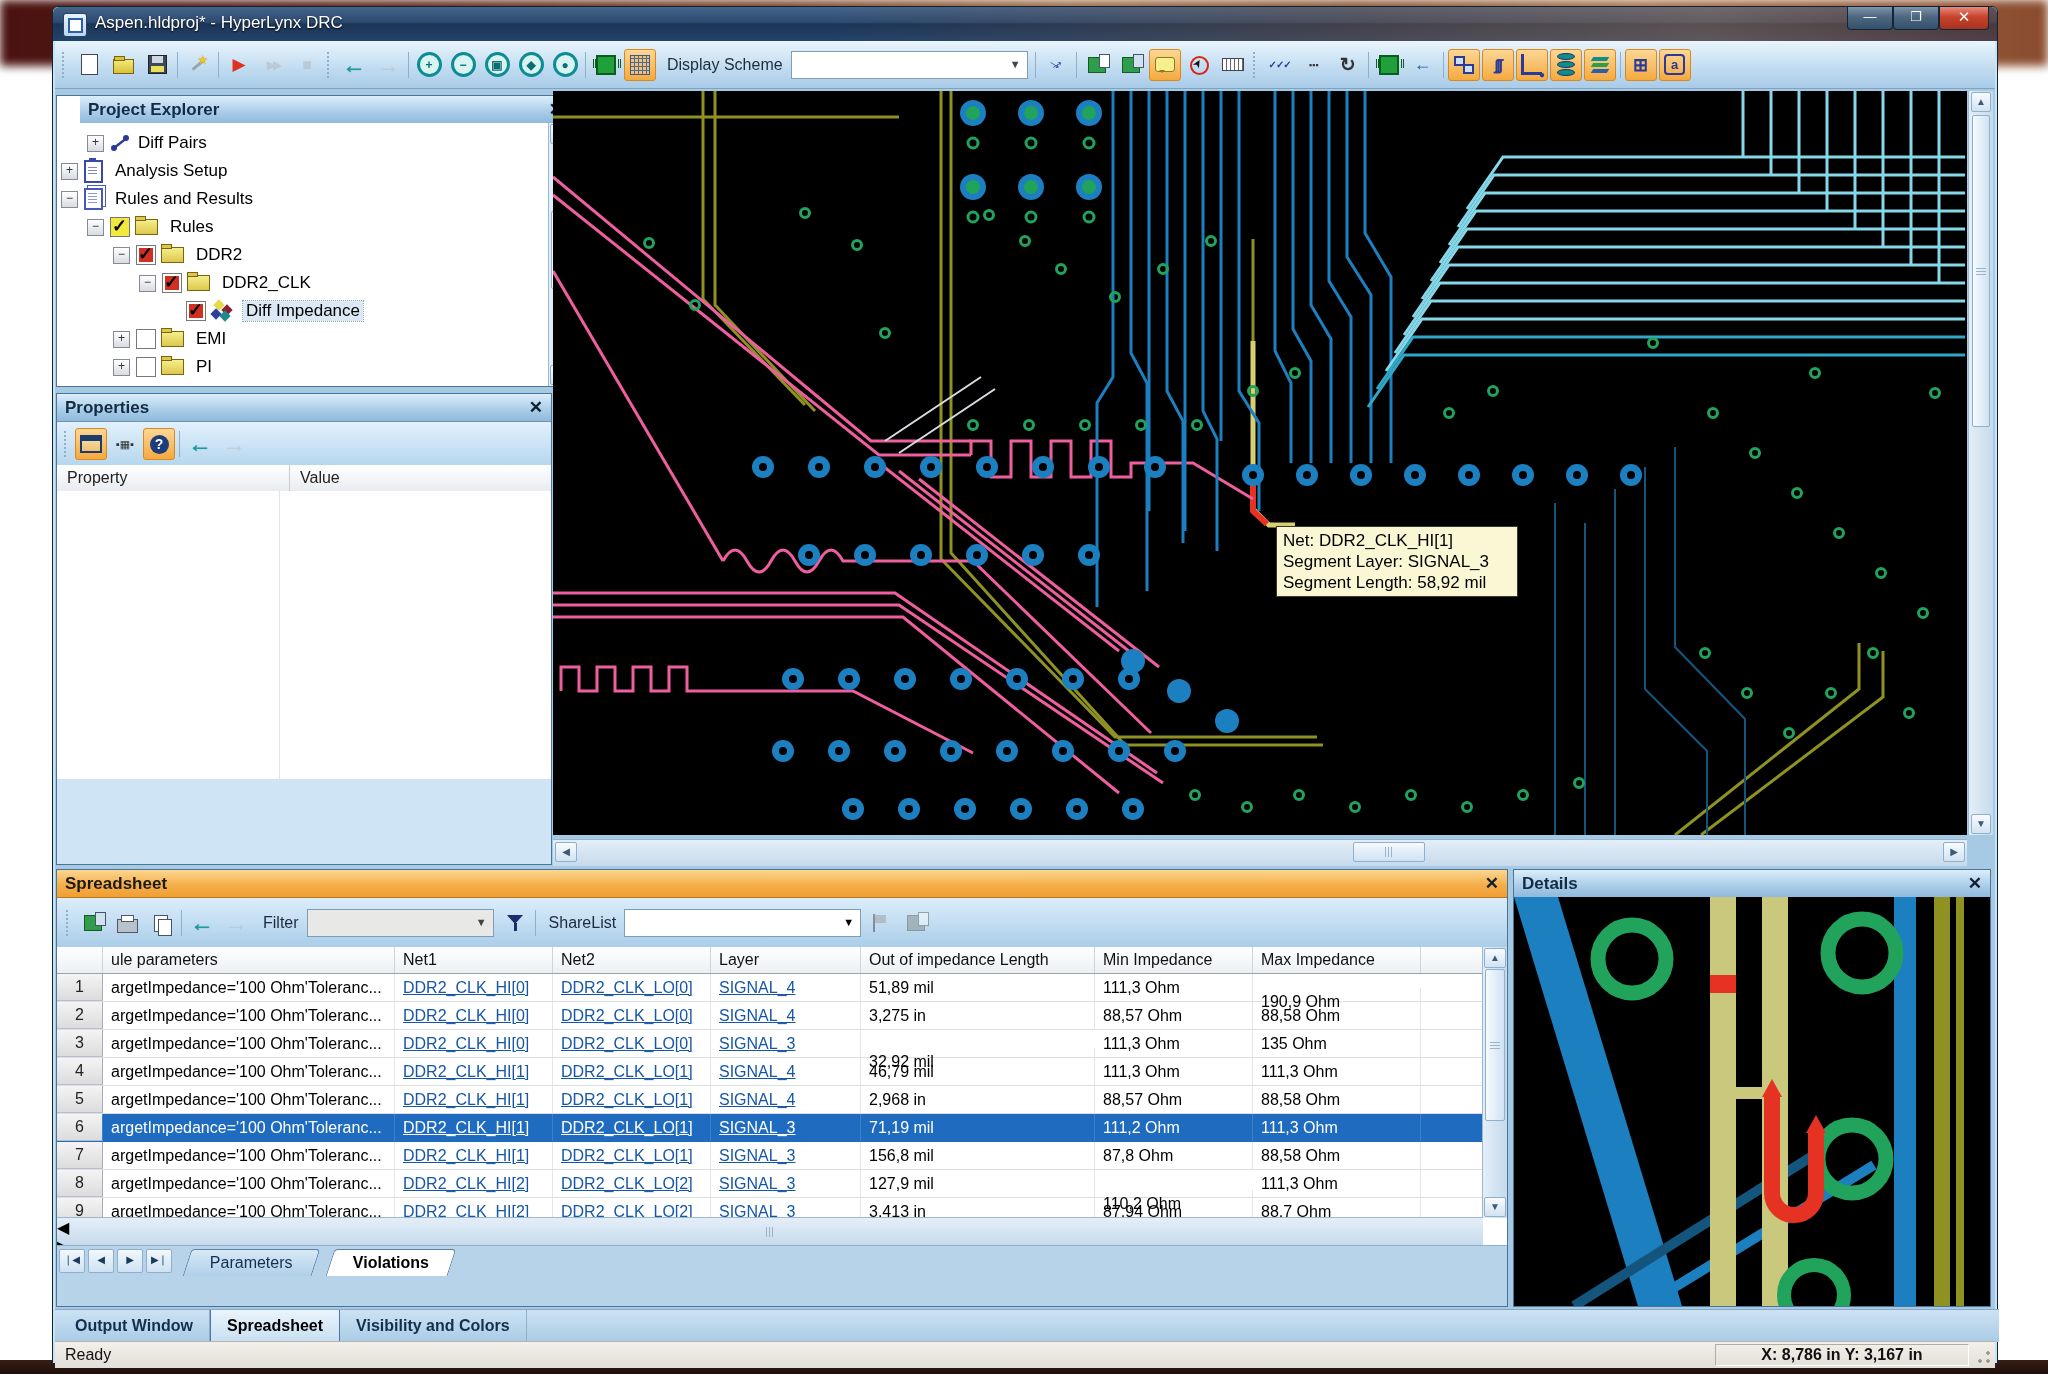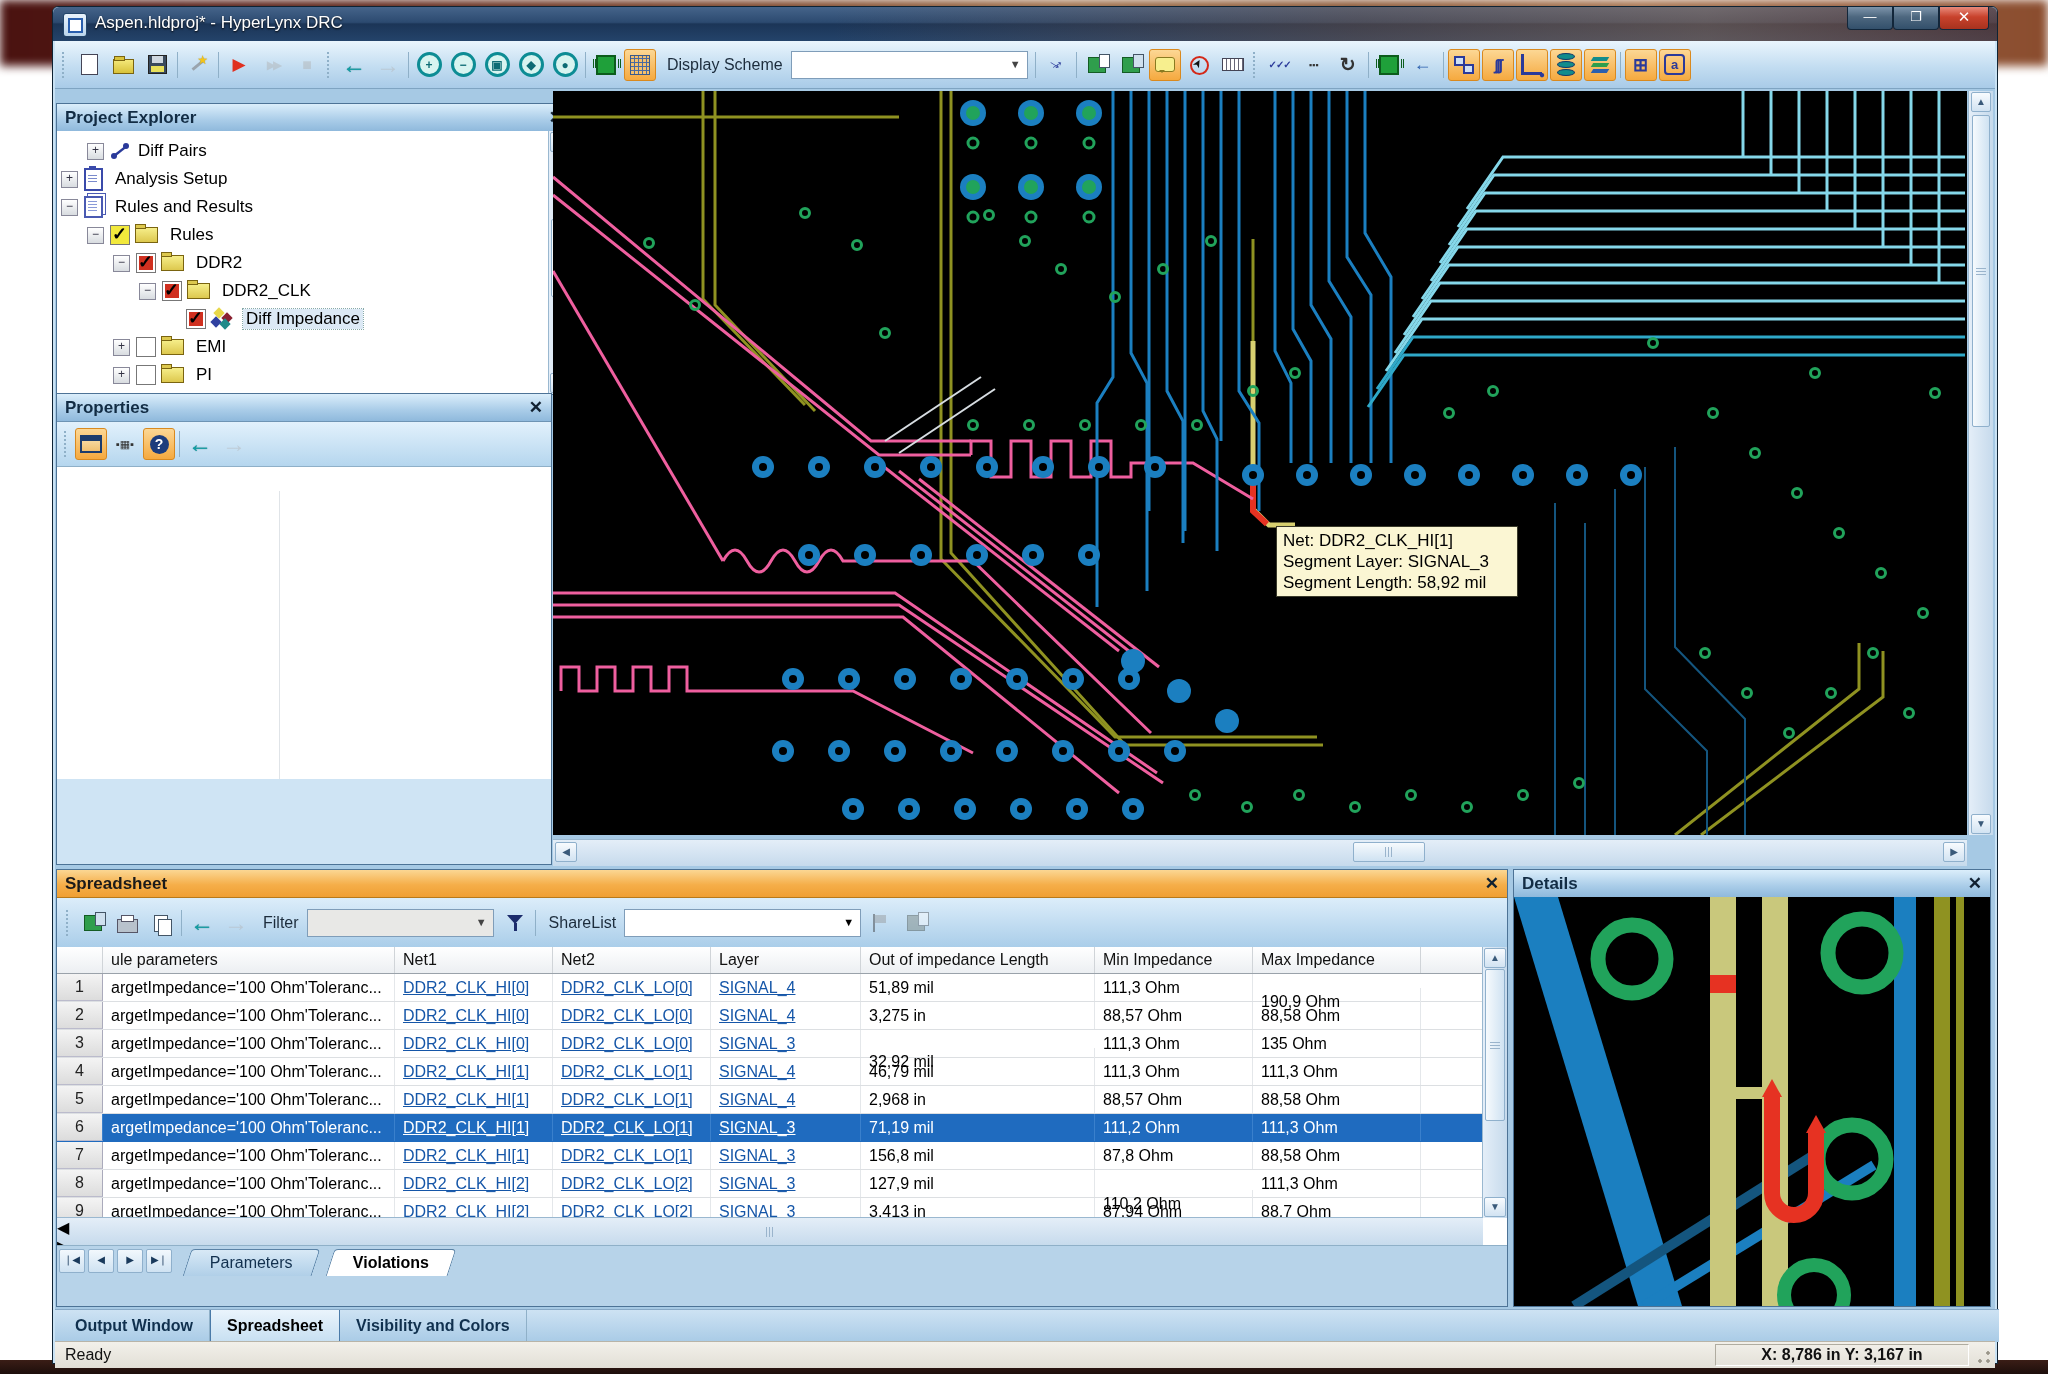--- a/index.html
+++ b/index.html
@@ -341,21 +341,21 @@
       <div class="tb active">
         <span class="i-drc">⊞</span>
       </div>
       <div class="tb active">
         <span class="i-texta">a</span>
       </div>
     </div>
 
   <div class="abs" id="mainrow" style="left:0;top:84px;width:1940px;height:776px;">
 
-    <div class="panel abs" style="left:3px;top:12px;width:516px;height:292px;">
+    <div class="panel abs" style="left:3px;top:4px;width:516px;height:292px;padding-left:23px;">
       <div class="ptitle">
         <span>Project Explorer</span>
         <span class="x">✕</span>
       </div>
       <div id="pe-body">
         <div id="pe-tree" style="padding-top:6px;">
             <div class="trow" style="padding-left: 30px;">
               <span class="exp">+</span>
               <span class="ic-dp"><svg width="20" height="20">
                   <g fill="#2a3a9a">
@@ -445,20 +445,24 @@
             <span style="width: 19px; height: 19px; border-radius: 50%; background: rgb(28, 60, 124); color: rgb(255, 255, 255); font-weight: bold; font-size: 14px; display: flex; align-items: center; justify-content: center;">?</span>
           </div>
           <span class="tsep"></span>
           <div class="tb">
             <span class="arr-teal">←</span>
           </div>
           <div class="tb disabled">
             <span class="arr-gray">→</span>
           </div>
         </div>
+      <div id="prop-cols">
+        <div class="c1">Property</div>
+        <div class="c2">Value</div>
+      </div>
       <div id="prop-body"></div>
       <div id="prop-rest"></div>
     </div>
 
     <div id="pcb" class="abs">
       <div id="pcb-canvas">
         <svg width="1414" height="744" viewBox="0 0 1414 744">
           <rect width="1414" height="744" fill="#000"></rect>
 
           <g stroke="#8f9221" fill="none" stroke-width="3">

